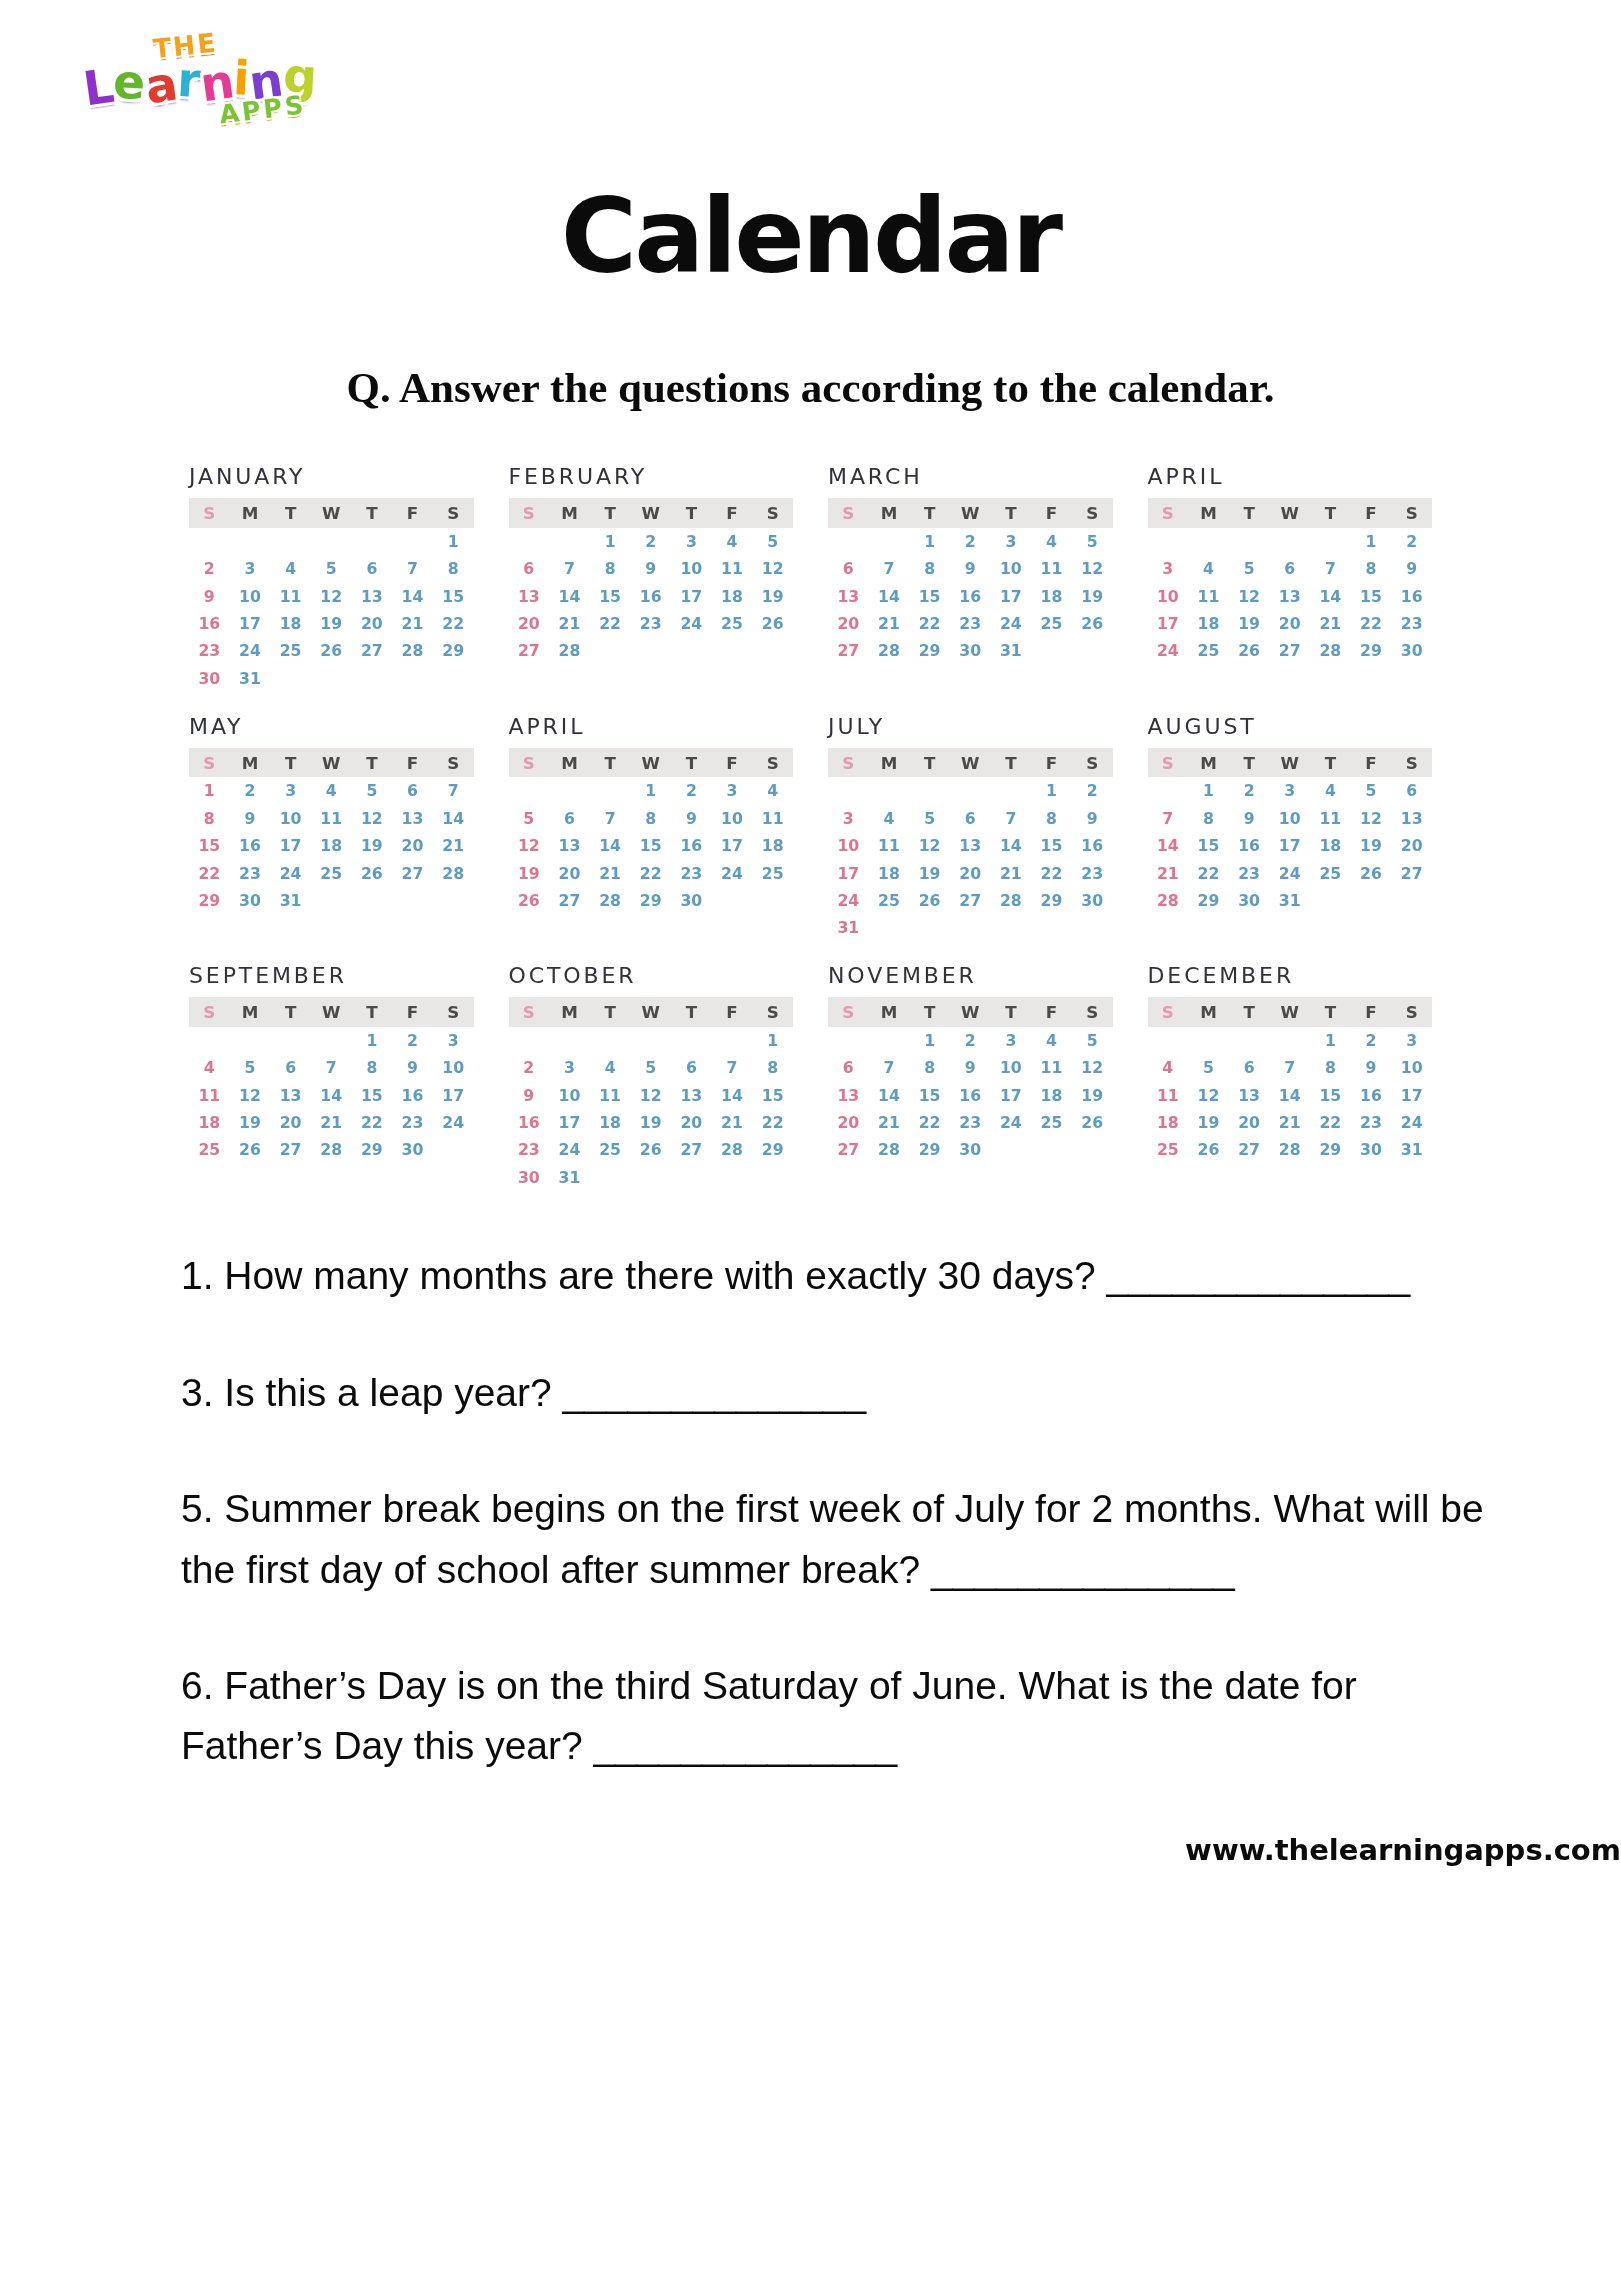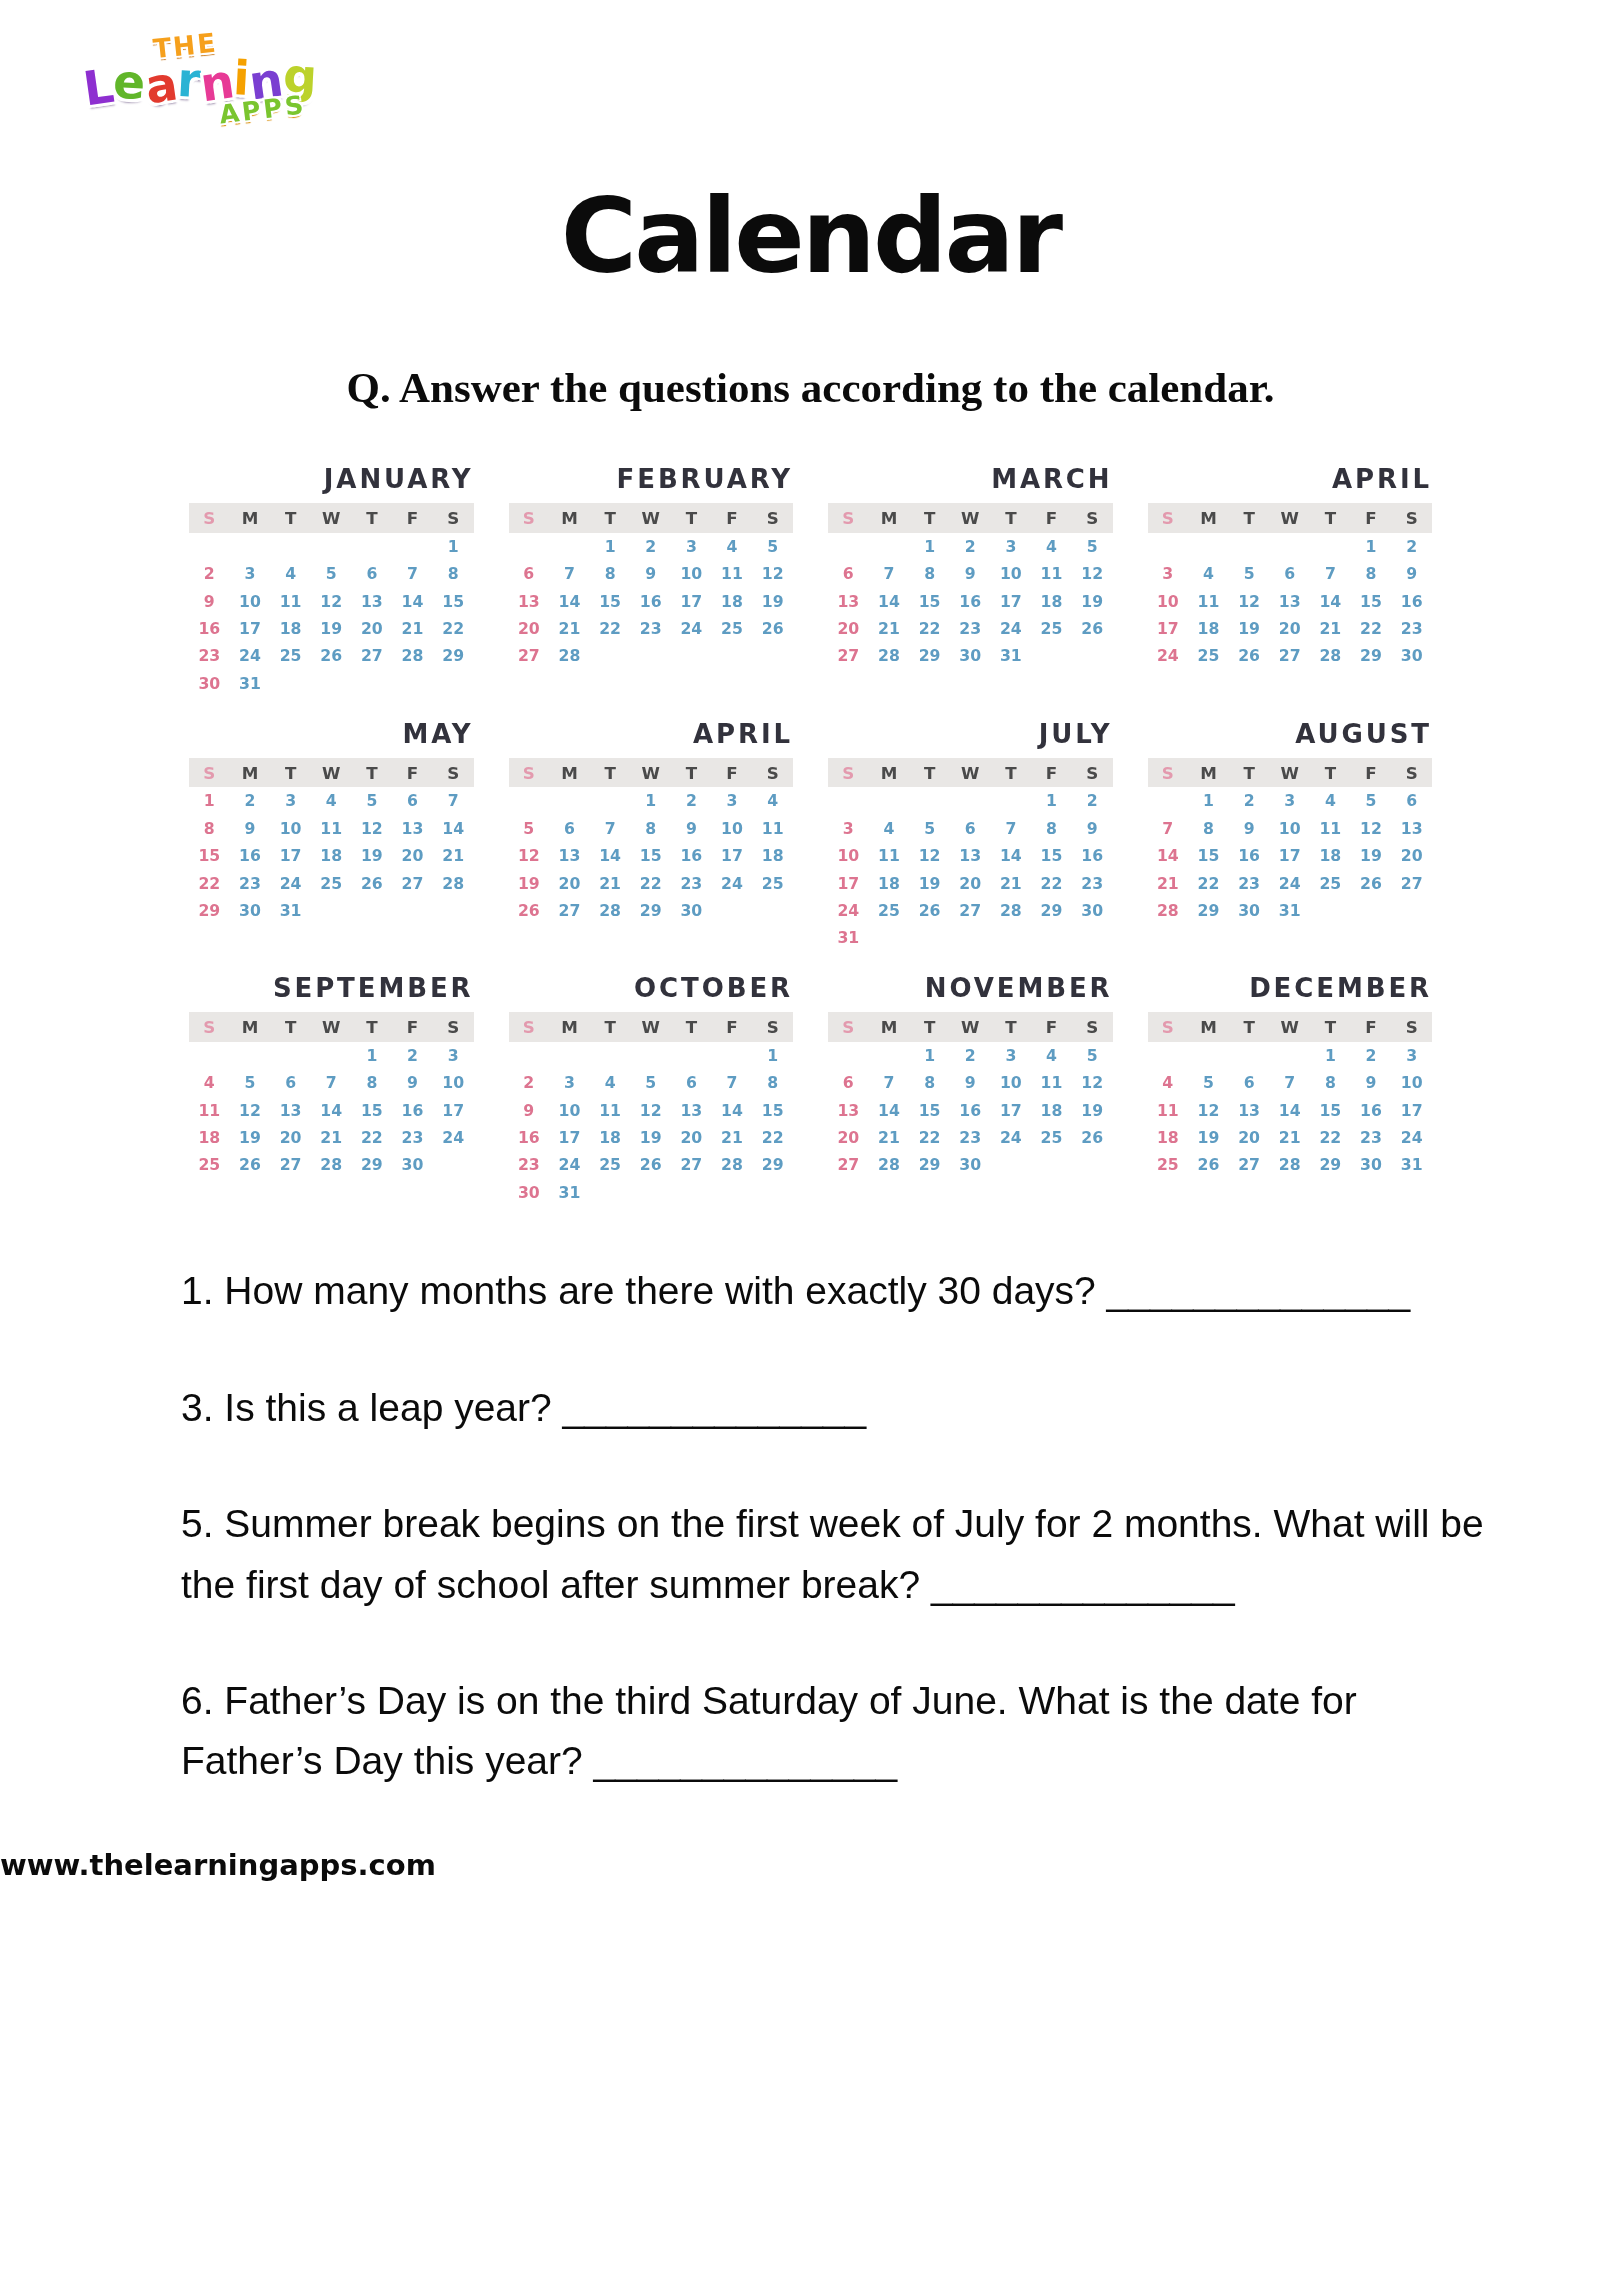--- a/index.html
+++ b/index.html
@@ -76,23 +76,23 @@
   .calendar-grid {
     width: 1243px;
     margin: 53px auto 0 auto;
     display: grid;
     grid-template-columns: repeat(4, 1fr);
     column-gap: 35px;
     row-gap: 21.6px;
   }
   .month { font-family: "DejaVu Sans", sans-serif; }
   .month-title {
-    text-align: right;
-    font-weight: bold;
-    font-size: 26px;
+    text-align: left;
+    font-weight: normal;
+    font-size: 22px;
     letter-spacing: 2.9px;
     color: var(--month-title, #32323c);
     margin-bottom: 8.8px;
   }
   .weekday-row {
     display: grid;
     grid-template-columns: repeat(7, 1fr);
     background: var(--header-bg, #e9e7e5);
     padding: 4.9px 0;
   }
@@ -124,21 +124,21 @@
     font-family: Liberation Sans, sans-serif;
     font-size: 39px;
     line-height: 1.55;
     color: #0b0b0b;
   }
   .question { margin: 0 0 56px 0; }
 
   
   .footer {
     margin-top: 13px;
-    text-align: left;
+    text-align: right;
     font-family: "DejaVu Sans", sans-serif;
     font-weight: bold;
     font-size: 29px;
     color: #0b0b0b;
   }
 </style>
 </head>
 <body>
 
 <div class="page">

